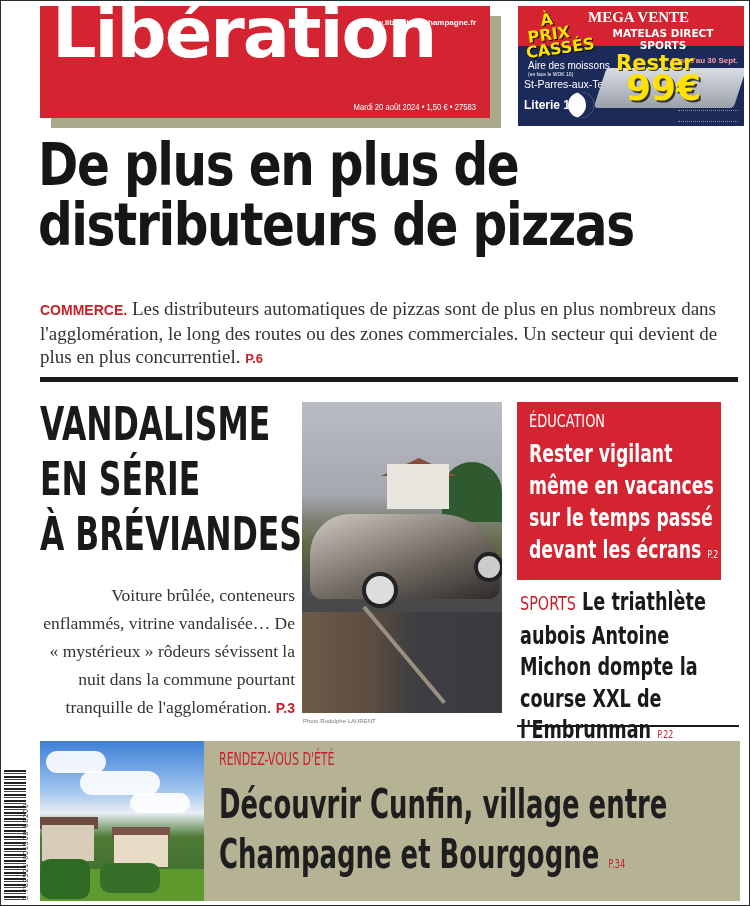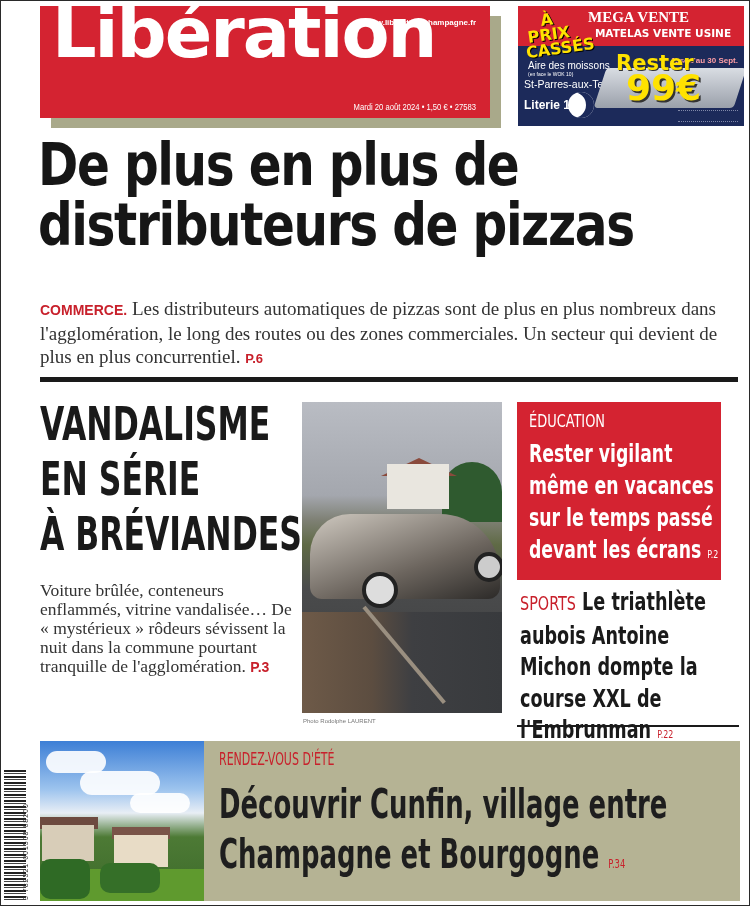--- a/index.html
+++ b/index.html
@@ -37,21 +37,21 @@
   .h1 { position:absolute; left:38px; top:135px; width:700px; font-family:"DejaVu Sans Condensed","DejaVu Sans",sans-serif; font-weight:bold;
         font-size:58px; line-height:60px; letter-spacing:-1.5px; color:#161616; transform:scaleX(0.93); transform-origin:left; }
   .lead { position:absolute; left:40px; top:297px; width:705px; font-family:"Liberation Serif","DejaVu Serif",serif; font-size:19px; line-height:23px; color:#333; }
   .kicker-red { color:#c8202b; font-family:"Liberation Sans",sans-serif; font-weight:bold; font-size:14px; letter-spacing:0px; }
   .page-ref { color:#c8202b; font-family:"Liberation Sans",sans-serif; font-weight:bold; font-size:13px; }
   .rule { position:absolute; left:40px; top:377px; width:698px; height:5px; background:#1a1a1a; }
 
   
   .v-head { position:absolute; left:40px; top:397px; font-family:"DejaVu Sans Condensed","DejaVu Sans",sans-serif; font-weight:bold;
             font-size:46px; line-height:55px; color:#1a1a1a; transform:scaleX(0.76); transform-origin:left; white-space:nowrap; }
-  .v-body { position:absolute; left:40px; top:581px; width:255px; font-family:"Liberation Serif","DejaVu Serif",serif; font-size:17.5px; line-height:19px; color:#333; }
+  .v-body { position:absolute; left:40px; top:581px; width:255px; font-family:"Liberation Serif","DejaVu Serif",serif; font-size:17.5px; line-height:28px; color:#333;text-align:right; }
 
   
   .photo-car { position:absolute; left:302px; top:402px; width:200px; height:311px; overflow:hidden;
                background:linear-gradient(180deg,#b9bcc3 0%,#a4a7ae 30%,#7e8074 38%,#5f6a45 46%,#4a4b4c 60%,#3b3c3d 100%); }
   .photo-car .house { position:absolute; left:85px; top:62px; width:62px; height:45px; background:#e9e6df; }
   .photo-car .roof { position:absolute; left:79px; top:56px; width:0; height:0; border-left:38px solid transparent; border-right:38px solid transparent; border-bottom:18px solid #8a4a3c; }
   .photo-car .hedge { position:absolute; left:140px; top:60px; width:60px; height:60px; background:#2f5a2f; border-radius:30px 30px 0 0; }
   .photo-car .car { position:absolute; left:8px; top:112px; width:190px; height:85px; background:linear-gradient(160deg,#cfc9c0,#6c655e 60%,#2c2a28); border-radius:40px 60px 12px 12px; }
   .photo-car .wheel1 { position:absolute; left:60px; top:170px; width:28px; height:28px; border-radius:50%; background:#ddd; border:4px solid #222; }
   .photo-car .wheel2 { position:absolute; left:172px; top:150px; width:22px; height:22px; border-radius:50%; background:#ccc; border:4px solid #222; }
@@ -102,21 +102,21 @@
 <div class="mast">
   <div class="logo">Libération</div>
   <div class="url">www.liberation-champagne.fr</div>
   <div class="date">Mardi 20 août 2024 • 1,50 € • 27583</div>
 </div>
 
 <div class="ad">
   <div class="top"></div>
   <div class="prix">À PRIX CASSÉS</div>
   <div class="l1">MEGA VENTE</div>
-  <div class="l2">MATELAS VENTE USINE</div>
+  <div class="l2">MATELAS DIRECT SPORTS</div>
   <div class="until">Jusqu'au 30 Sept.</div>
   <div class="loc1">Aire des moissons</div>
   <div class="loc2">(en face le WOK 10)</div>
   <div class="loc3">St-Parres-aux-Tertres</div>
   <div class="literie">Literie 10</div>
   <div class="moon"></div>
   <div class="mattress"></div>
   <div class="matelas">Rester</div>
   <div class="price">99€</div>
   <div class="fine"></div>

